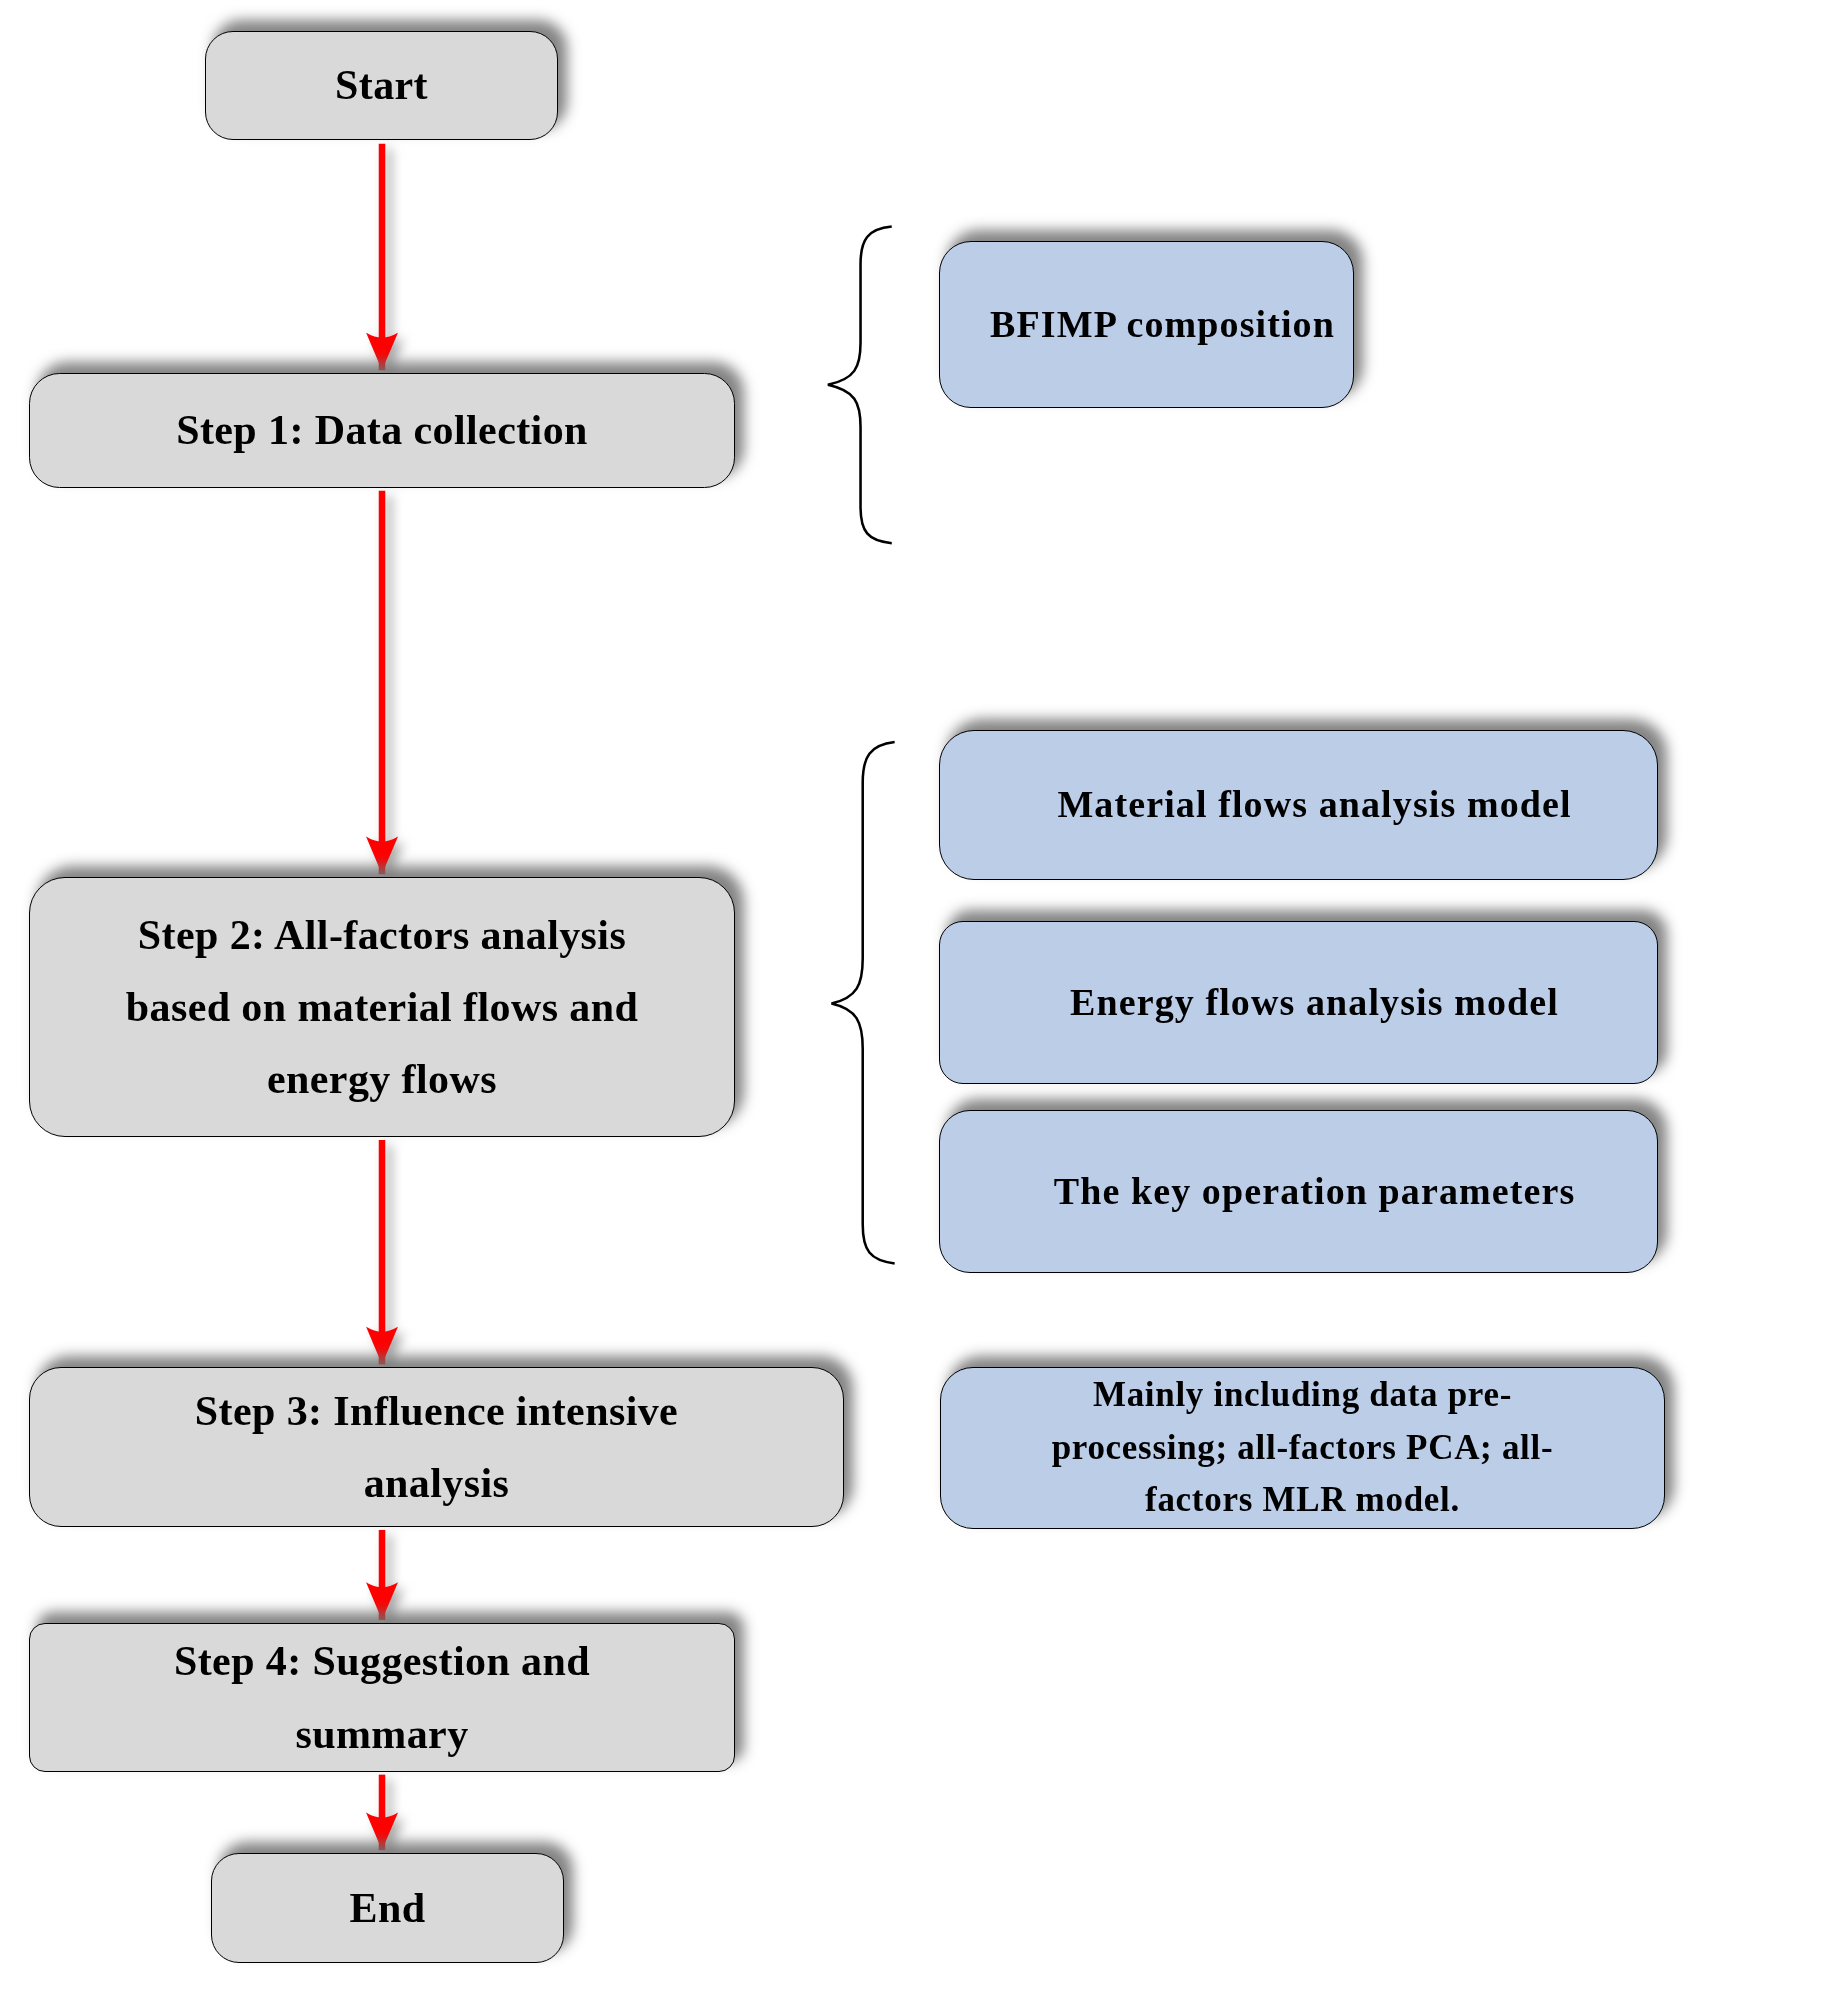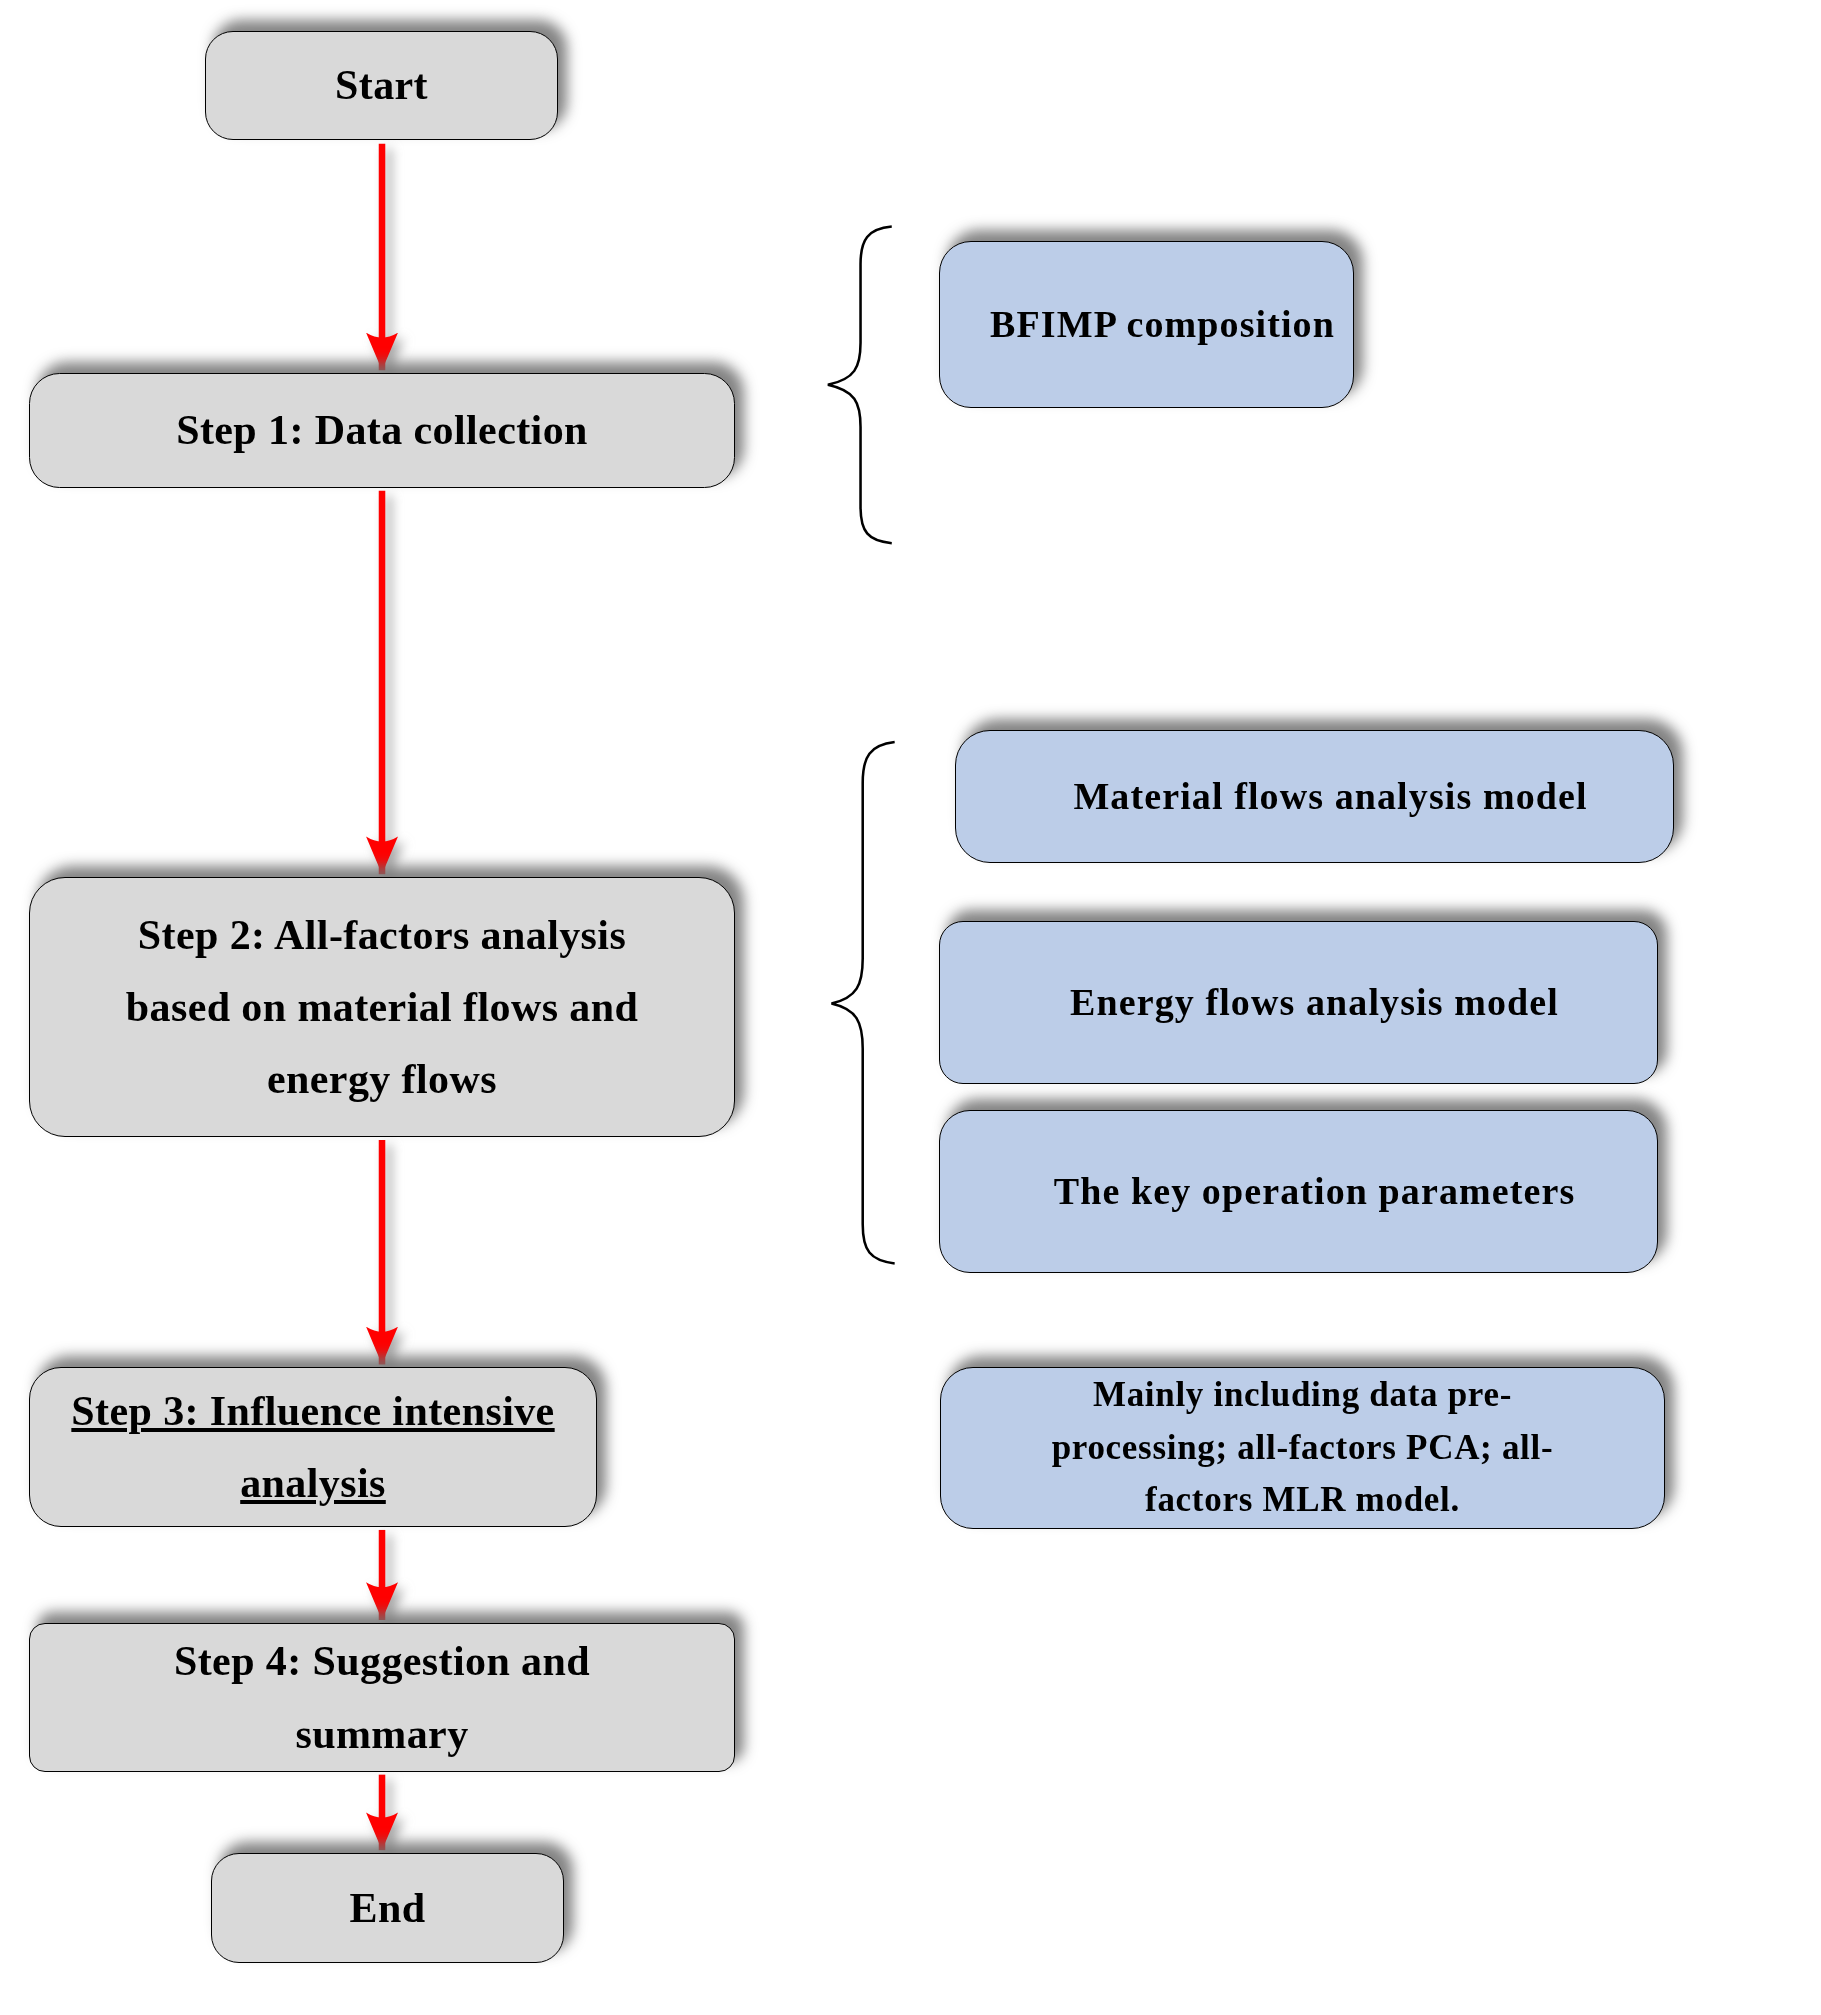--- a/index.html
+++ b/index.html
@@ -123,40 +123,40 @@
   <div class="node gray-node flow-label" style="left:29px; top:373px; width:706px; height:115px; border-radius:30.5px;">
     <span class="label">Step 1: Data collection</span>
   </div>
 
   <div class="node gray-node flow-label" style="left:29px; top:877px; width:706px; height:260px; border-radius:36px;">
     <span class="label">Step 2: All-factors analysis
 based on material flows and
 energy flows</span>
   </div>
 
-  <div class="node gray-node flow-label" style="left:29px; top:1367px; width:568px; height:160px; border-radius:32px;text-decoration:underline;">
+  <div class="node gray-node flow-label" style="left:29px; top:1367px; width:815px; height:160px; border-radius:32px;">
     <span class="label">Step 3: Influence intensive
 analysis</span>
   </div>
 
   <div class="node gray-node flow-label" style="left:29px; top:1623px; width:706px; height:149px; border-radius:16px;">
     <span class="label">Step 4: Suggestion and
 summary</span>
   </div>
 
   <div class="node gray-node flow-label" style="left:211px; top:1853px; width:353px; height:110px; border-radius:28px;">
     <span class="label">End</span>
   </div>
 
   <div class="node blue-node annot-label-lg" style="left:939px; top:241px; width:415px; height:167px; border-radius:32px;">
     <span class="label">BFIMP composition</span>
   </div>
 
 
-  <div class="node blue-node annot-label-lg" style="left:939px; top:730px; width:719px; height:133px; border-radius:35px;margin-left:16px;">
+  <div class="node blue-node annot-label-lg" style="left:939px; top:730px; width:719px; height:150px; border-radius:35px;">
     <span class="label">Material flows analysis model</span>
   </div>
 
   <div class="node blue-node annot-label-lg" style="left:939px; top:921px; width:719px; height:163px; border-radius:24px;">
     <span class="label">Energy flows analysis model</span>
   </div>
 
   <div class="node blue-node annot-label-lg" style="left:939px; top:1110px; width:719px; height:163px; border-radius:31px;">
     <span class="label">The key operation parameters</span>
   </div>

